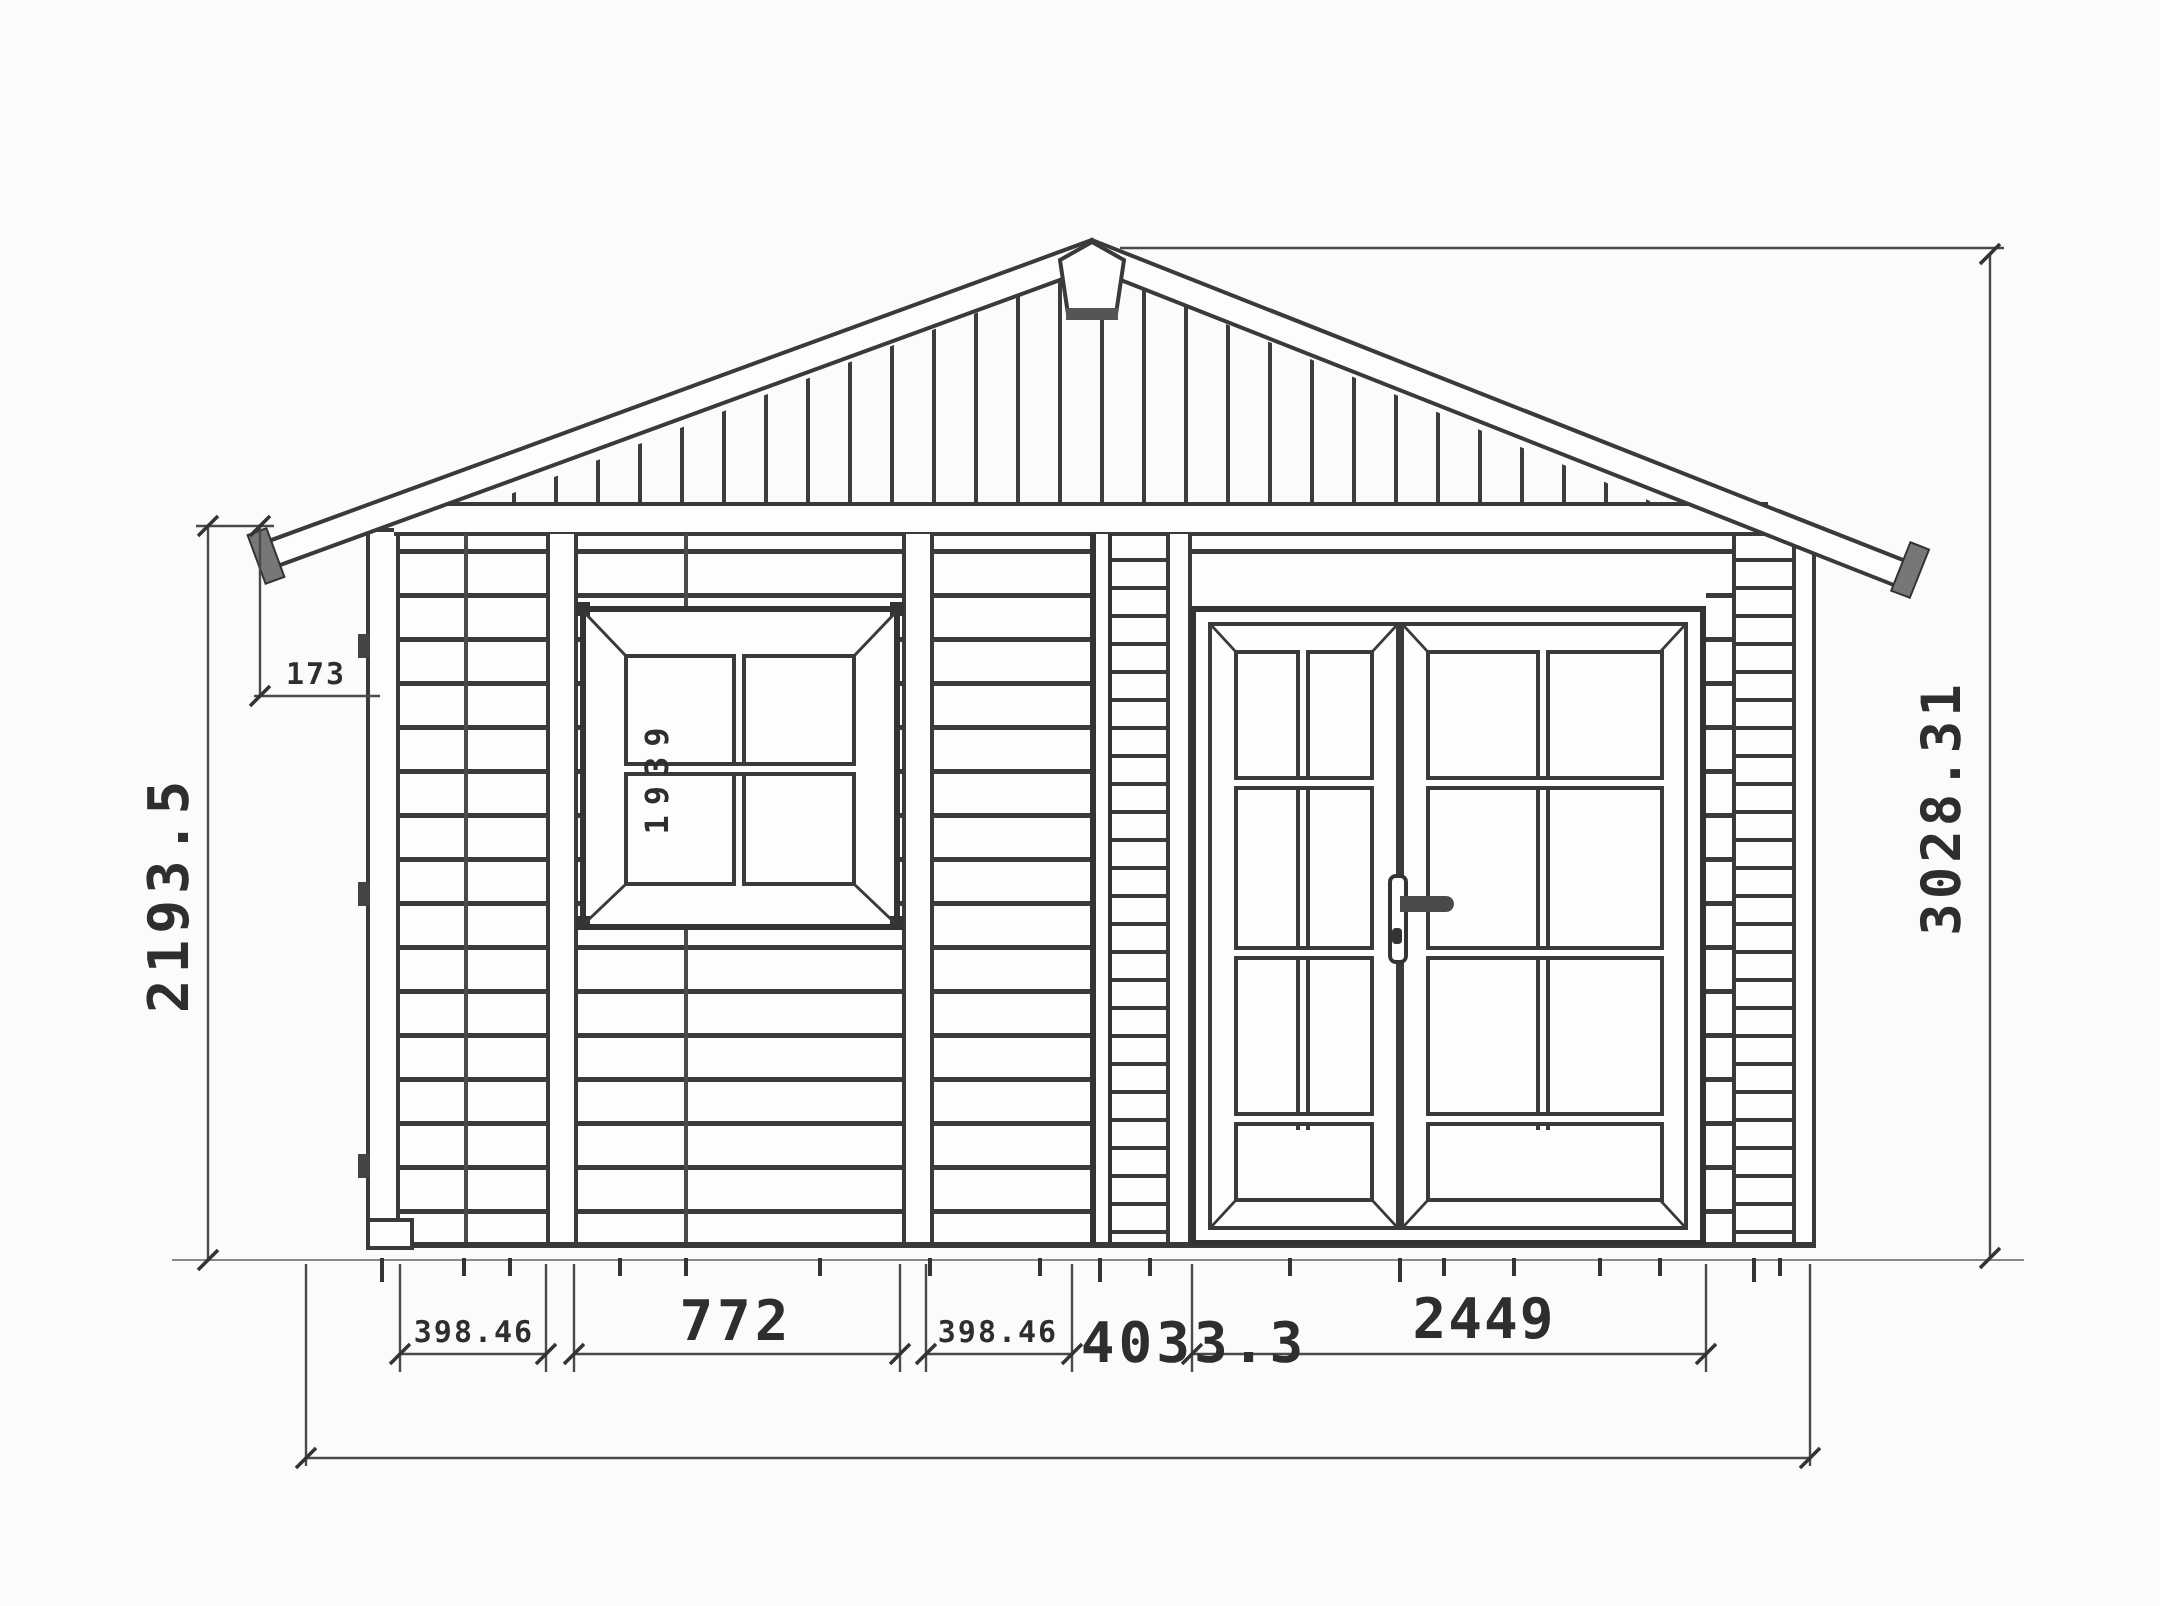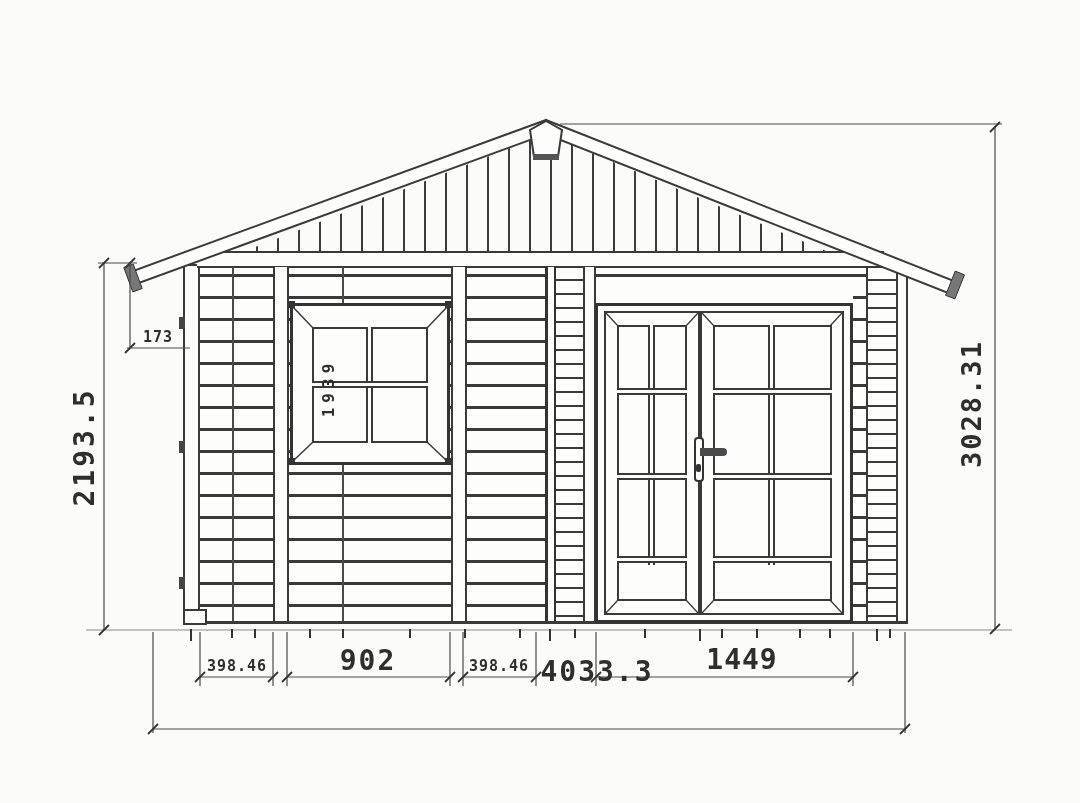--- a/index.html
+++ b/index.html
@@ -194,18 +194,18 @@
       <line x1="148" y1="734" x2="158" y2="724"></line>
         <line x1="900" y1="734" x2="910" y2="724"></line>
     </g>
   </svg>
 
   <div class="lbl rot big z7" style="left:1px;top:432px;width:170px;height:30px;letter-spacing:3px;">2193.5</div>
   <div class="lbl small z7" style="left:123px;top:330px;width:70px;height:18px;">173</div>
   <div class="lbl rot z7" style="left:276px;top:378px;width:110px;height:20px;font-size:16px;letter-spacing:5px;">1939</div>
   <div class="lbl rot big z7" style="left:883px;top:389px;width:180px;height:30px;font-size:27px;">3028.31</div>
   <div class="lbl small z7" style="left:192px;top:659px;width:90px;height:18px;">398.46</div>
-  <div class="lbl big z7" style="left:313px;top:647px;width:110px;height:30px;">902</div>
+  <div class="lbl big z7" style="left:313px;top:647px;width:110px;height:30px;">772</div>
   <div class="lbl small z7" style="left:454px;top:659px;width:90px;height:18px;">398.46</div>
-  <div class="lbl big z7" style="left:682px;top:646px;width:120px;height:30px;letter-spacing:1px;">1449</div>
+  <div class="lbl big z7" style="left:682px;top:646px;width:120px;height:30px;letter-spacing:1px;">2449</div>
   <div class="lbl big z7" style="left:517px;top:658px;width:160px;height:28px;">4033.3</div>
 
 </div>
 
 </body></html>

